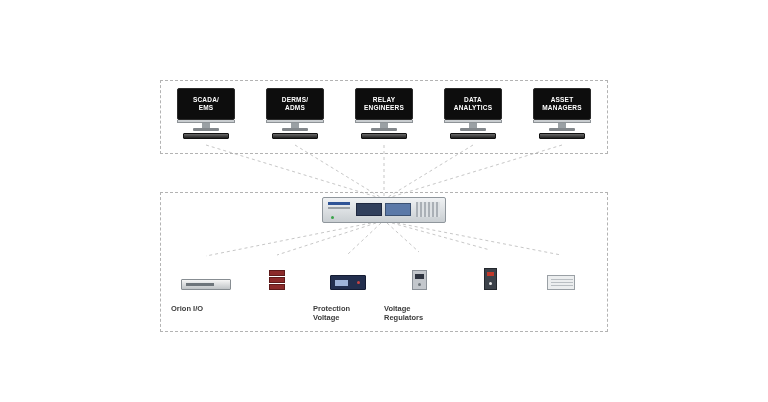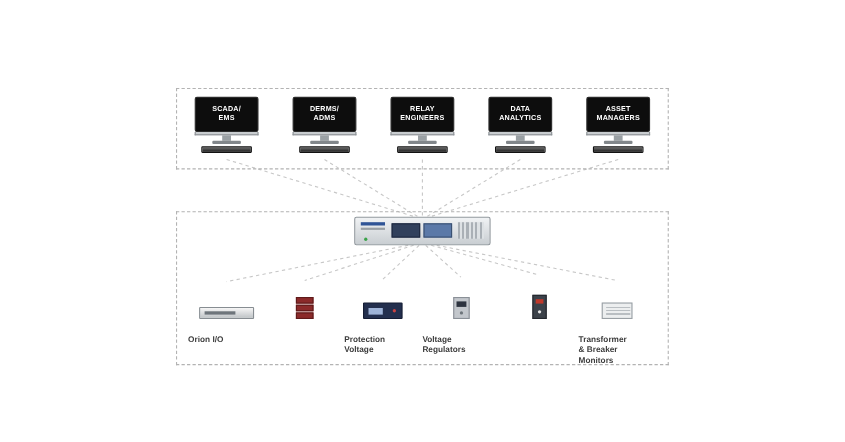--- a/index.html
+++ b/index.html
@@ -185,17 +185,14 @@
     <div class="dev-xfmr">
       <div class="xlines"></div>
     </div>
   </div>
 
   <div class="device-label" style="left:171px">Orion I/O</div>
   <div class="device-label" style="left:313px">Protection
 Voltage</div>
   <div class="device-label" style="left:384px">Voltage
 Regulators</div>
-  <div class="device-label" style="left:526px">Transformer
-&amp; Breaker
-Monitors</div>
 
 </div>
 
 </body></html>

